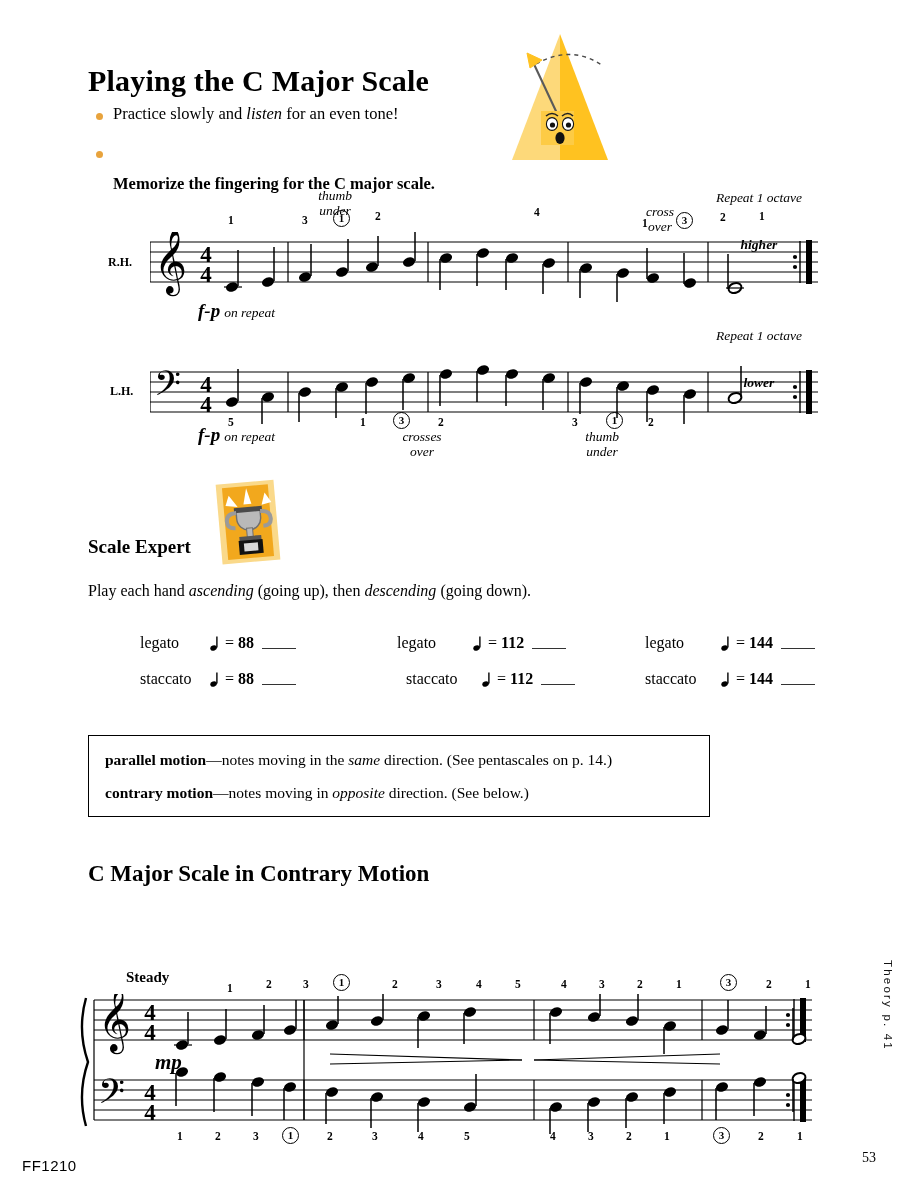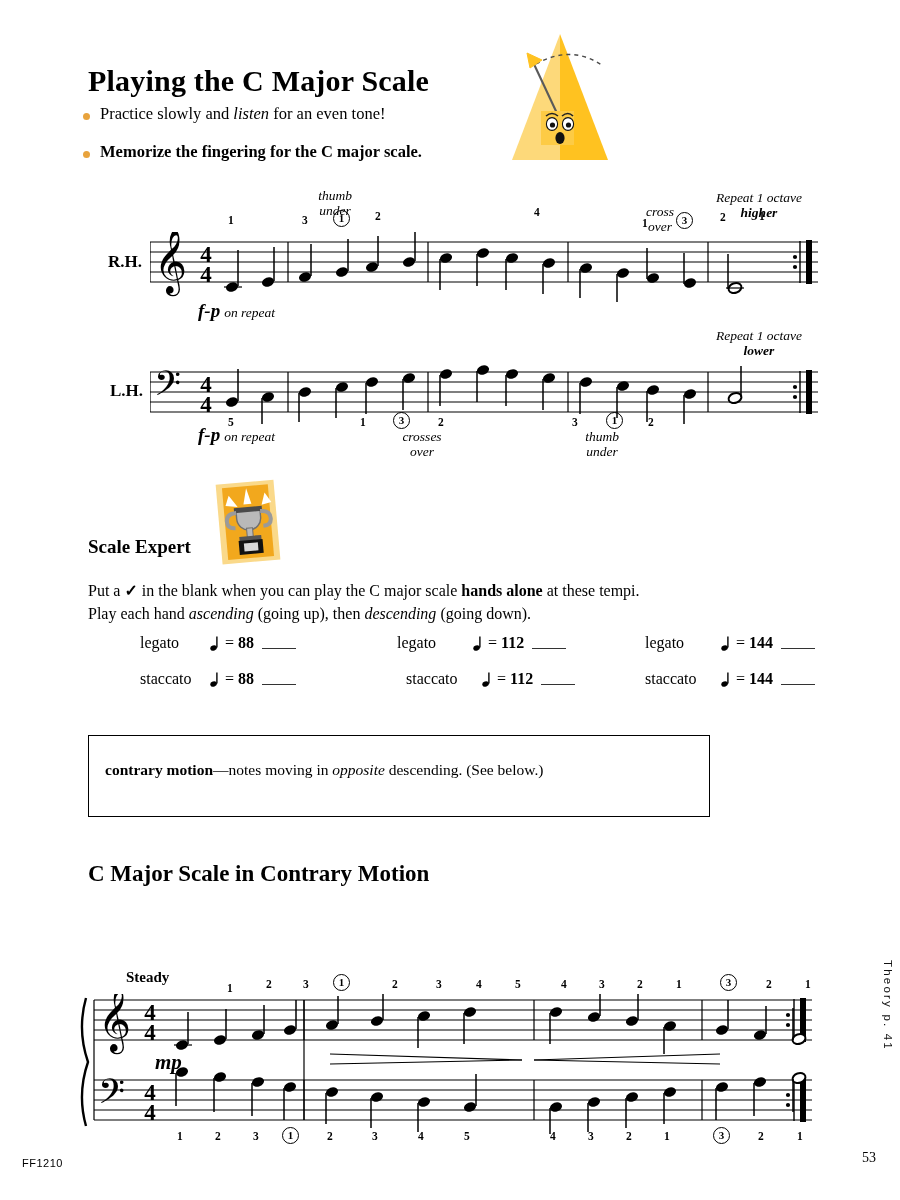--- a/index.html
+++ b/index.html
@@ -5,21 +5,21 @@
   html,body{margin:0;padding:0;}
   body{
     width:900px;height:1200px;position:relative;background:#ffffff;
     font-family:"Liberation Serif", serif; color:#000;
     -webkit-font-smoothing:antialiased;
   }
   .page{position:absolute;inset:0;}
 
   
   .abs{position:absolute;}
-  .bold{font-weight:bold;}
+  .bold{font-weight:bold;margin-top:32px;}
 
   
   .h1{
     font-family:"Liberation Serif",serif;font-weight:bold;
     font-size:30px;letter-spacing:.2px;
   }
   .h2{
     font-family:"Liberation Serif",serif;font-weight:bold;
     font-size:23px;
   }
@@ -63,21 +63,21 @@
 
   
   .sidetab{
     position:absolute;right:6px;top:960px;
     writing-mode:vertical-rl;
     font-family:"Liberation Sans",sans-serif;
     font-size:11.5px;letter-spacing:2.2px;color:#111;
   }
 
   
-  .foot-left{position:absolute;left:22px;top:1157px;font-size:11px;font-family:"Liberation Sans",sans-serif;letter-spacing:.5px;}
+  .foot-left{position:absolute;left:22px;top:1157px;font-size:15px;font-family:"Liberation Sans",sans-serif;letter-spacing:.5px;}
   .foot-right{position:absolute;right:24px;top:1150px;font-size:14px;font-family:"Liberation Serif",serif;}
 
   
   .circnum{
     display:inline-flex;align-items:center;justify-content:center;
     width:15px;height:15px;border:1.3px solid #000;border-radius:50%;
     font-size:11px;font-weight:bold;font-family:"Liberation Serif",serif;
     line-height:1;
   }
   .fingnum{font-size:11.5px;font-weight:bold;font-family:"Liberation Serif",serif;}
@@ -86,21 +86,21 @@
     font-family:"Liberation Serif",serif;font-style:italic;
     font-size:13.5px;line-height:1.1;text-align:center;
   }
 
   .dyn{
     font-family:"Liberation Serif",serif;font-style:italic;font-weight:bold;
     font-size:19px;
   }
   .dyn-sub{font-style:italic;font-weight:normal;font-size:13.5px;}
 
-  .handlabel{font-family:"Liberation Serif",serif;font-weight:bold;font-size:17px;}
+  .handlabel{font-family:"Liberation Serif",serif;font-weight:bold;font-size:12px;}
 </style>
 </head>
 <body>
 
 <div class="page">
 
   <div class="abs h1" style="left:88px;top:64px;">Playing the C Major Scale</div>
 
   <div class="metronome">
     <svg width="120" height="140" viewBox="0 0 120 140">
@@ -122,21 +122,21 @@
 
       <ellipse cx="52" cy="96" rx="5.6" ry="6.4" fill="#fff" stroke="#111" stroke-width="1.1"></ellipse>
       <ellipse cx="68" cy="96" rx="5.6" ry="6.4" fill="#fff" stroke="#111" stroke-width="1.1"></ellipse>
       <circle cx="52.5" cy="97" r="2.6" fill="#111"></circle>
       <circle cx="68.5" cy="97" r="2.6" fill="#111"></circle>
 
       <ellipse cx="60" cy="110" rx="4.6" ry="6" fill="#111"></ellipse>
     </svg>
   </div>
 
-  <div class="abs" style="left:83px;top:104px;width:430px;">
+  <div class="abs" style="left:96px;top:104px;width:430px;">
     <div class="bullet-row" style="margin-bottom:17px;">
       <div class="bullet-dot"></div>
       <div class="bullet-text"><span>Practice slowly and </span><i>listen</i><span> for an even tone!</span></div>
     </div>
     <div class="bullet-row">
       <div class="bullet-dot"></div>
       <div class="bullet-text bold">Memorize the fingering for the C major scale.</div>
     </div>
   </div>
 
@@ -361,21 +361,20 @@
         <rect x="39" y="52" width="6" height="10" fill="#B9B9B9" stroke="#6f6f6f" stroke-width="1"></rect>
 
         <rect x="31" y="60" width="22" height="6" fill="#555"></rect>
         <rect x="30" y="64" width="24" height="14" fill="#111"></rect>
         <rect x="35" y="67" width="14" height="8" fill="#d8d8d8"></rect>
       </g>
     </svg>
   </div>
 
   <div class="abs body-text" style="left:88px;top:579px;width:660px;">
-    <div><span>Put a </span><span class="bold">✓</span><span> in the blank when you can play the C major scale </span><b>hands alone</b><span> at these tempi.</span></div>
     <div><span>Play each hand </span><i>ascending</i><span> (going up), then </span><i>descending</i><span> (going down).</span></div>
   </div>
 
   <div class="abs" style="left:140px;top:634px;width:700px;height:70px;">
 
     <div class="tempo-cell" style="left:0px;top:0px;">
       <span class="tempo-label" style="width:66px;">legato</span>
       <span class="qnote">
         <svg width="11" height="15" viewBox="0 0 11 15">
             <ellipse cx="3.6" cy="12" rx="3.4" ry="2.6" transform="rotate(-20 3.6 12)" fill="#000"></ellipse>
@@ -444,21 +443,22 @@
             <line x1="6.9" y1="11.4" x2="6.9" y2="0.6" stroke="#000" stroke-width="1.4"></line>
           </svg>
       </span>
       <span>=</span>
       <b>144</b>
       <span class="tempo-blank"></span>
     </div>
   </div>
 
   <div class="defbox" style="left:88px;top:735px;width:622px;height:82px;">
-    <div class="defline" style="margin-top:10px;"><b>contrary motion</b><span>—</span><span>notes moving in </span><i>opposite</i><span> descending. (See below.)</span></div>
+    <div class="defline"><b>parallel motion</b><span>—</span><span>notes moving in the </span><i>same</i><span> direction. (See pentascales on p. 14.)</span></div>
+    <div class="defline" style="margin-top:10px;"><b>contrary motion</b><span>—</span><span>notes moving in </span><i>opposite</i><span> direction. (See below.)</span></div>
   </div>
 
   <div class="abs h2" style="left:88px;top:861px;">C Major Scale in Contrary Motion</div>
 
 
   <div class="abs" style="left:126px;top:969px;font-weight:bold;font-size:15px;">Steady</div>
 
   <div class="staffwrap" style="left:72px;top:994px;">
     <svg width="748" height="140" viewBox="0 0 748 140">
 

